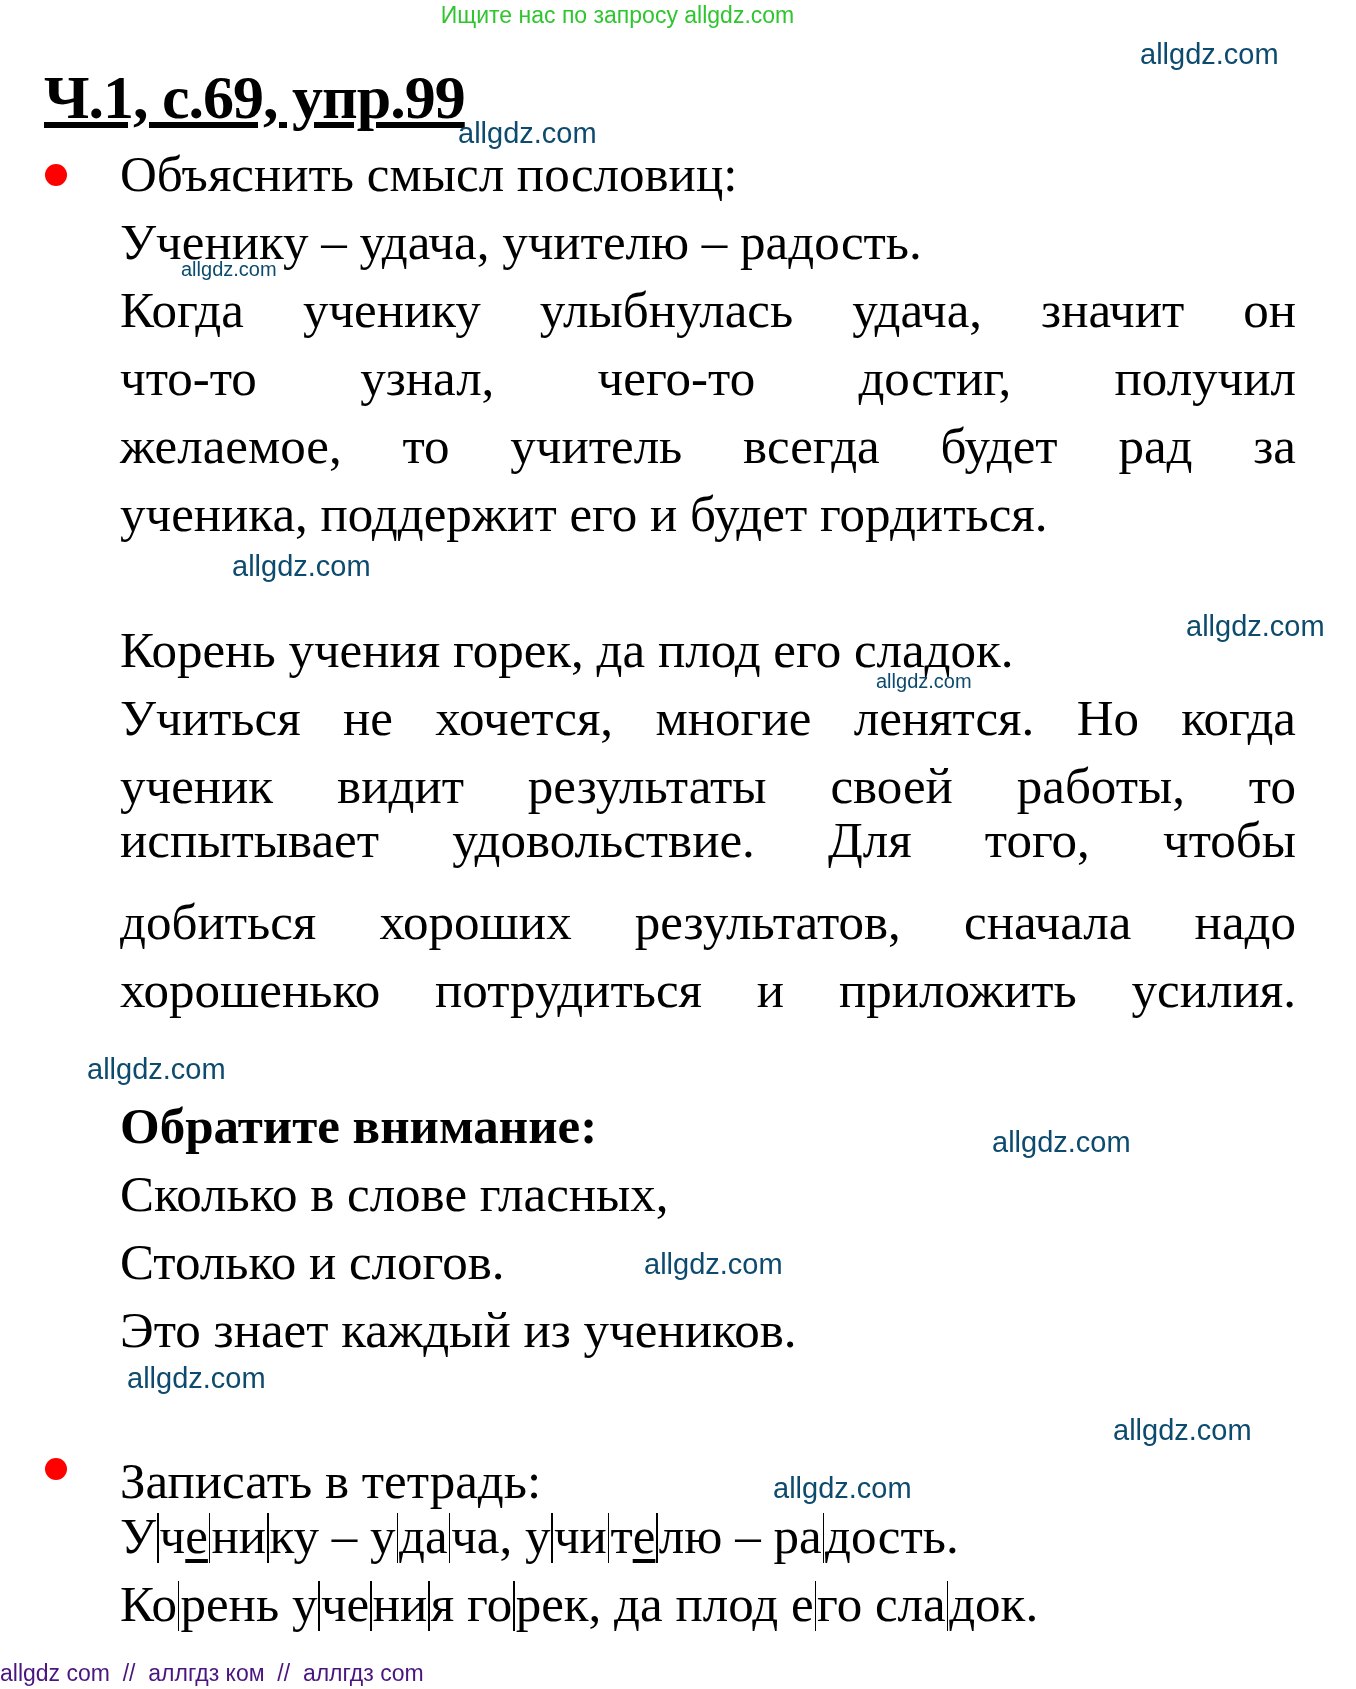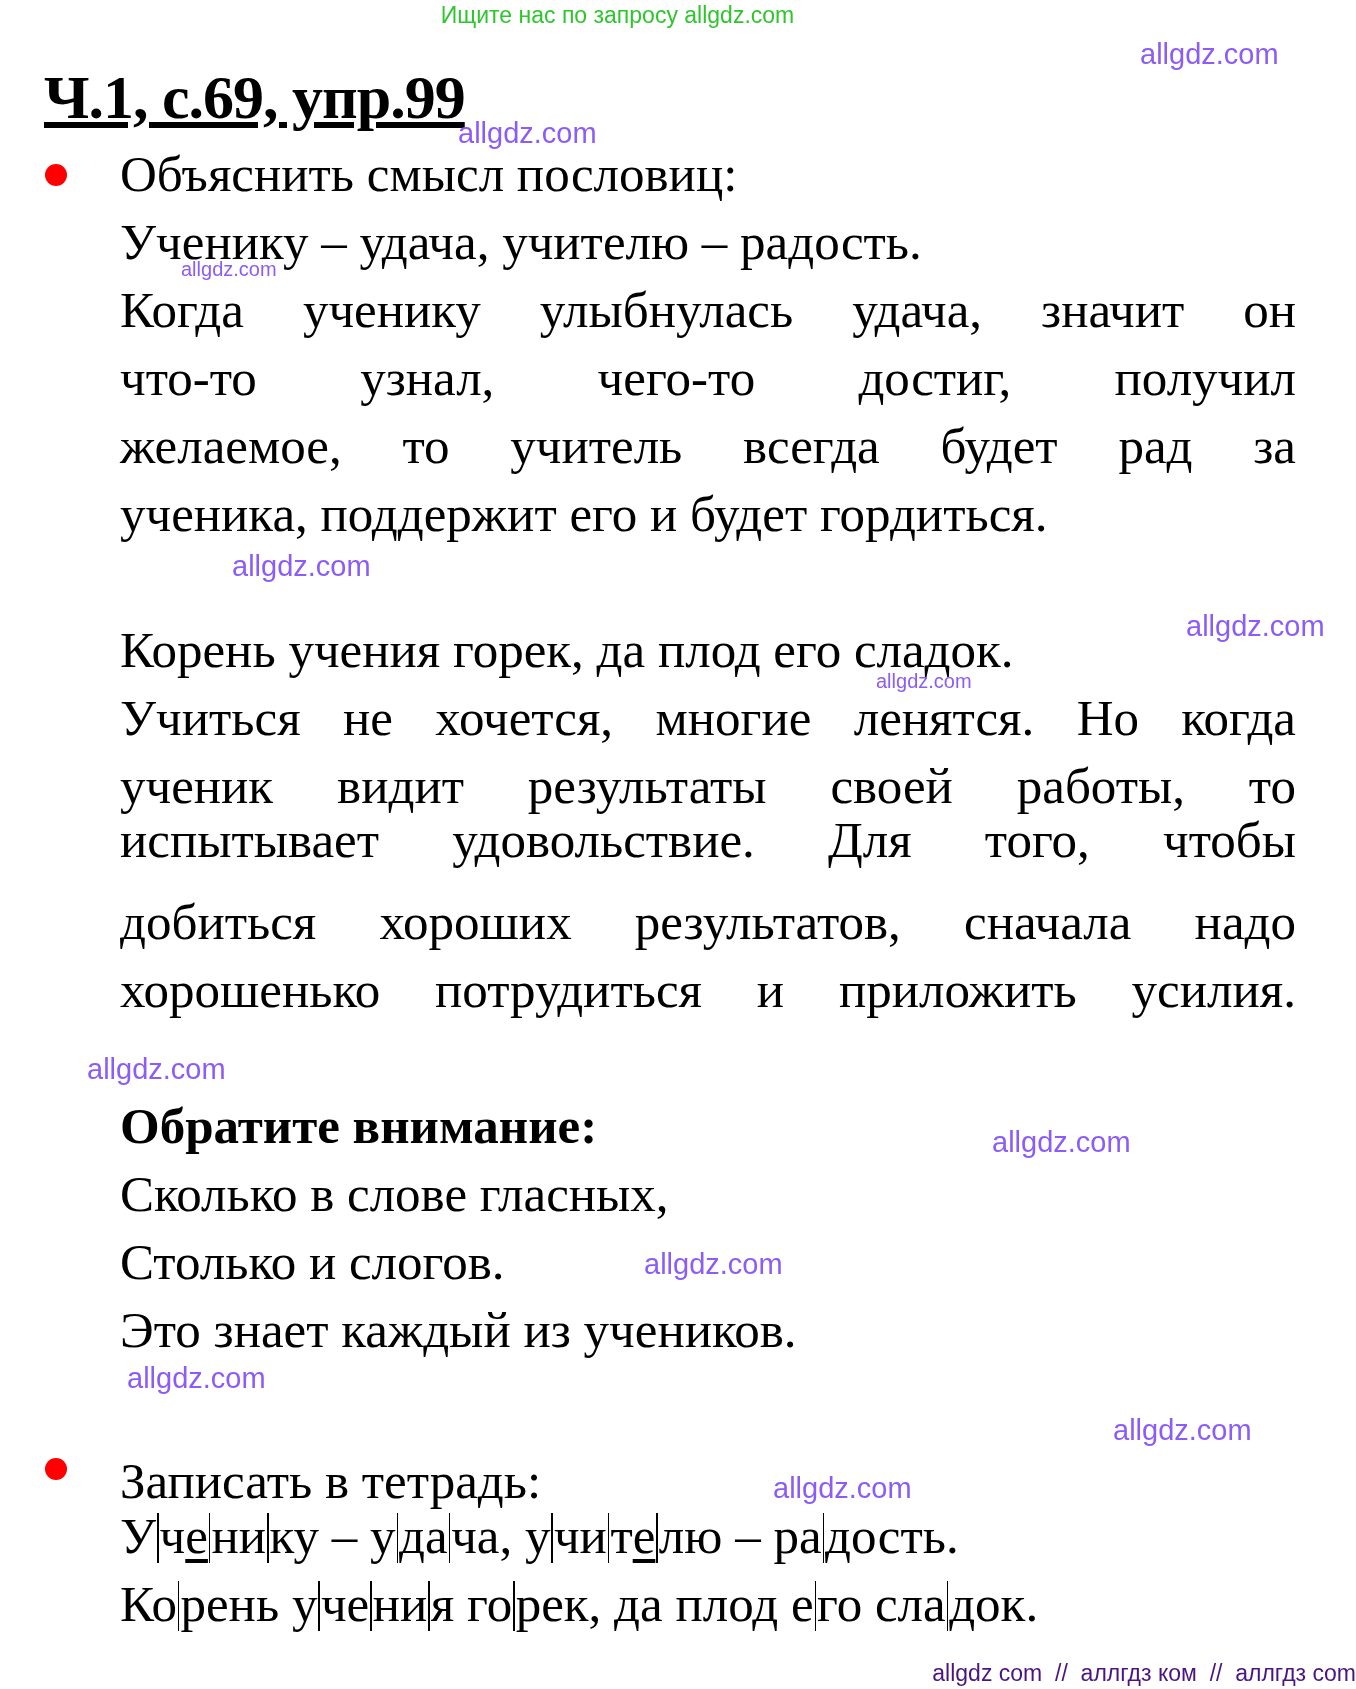--- a/index.html
+++ b/index.html
@@ -1,30 +1,30 @@
 <!DOCTYPE html>
 <html><head>
 <meta charset="utf-8">
 <style>
   html, body { margin: 0; padding: 0; background: #ffffff; }
   body {
     width: 1356px; height: 1689px; position: relative; overflow: hidden;
     font-family: "Liberation Serif", "DejaVu Serif", serif; color: #000;
   }
   .abs { position: absolute; white-space: nowrap; }
-  .wm { font-family: "Liberation Sans", "DejaVu Sans", sans-serif; color: #8b5cf6; }
+  .wm { font-family: "Liberation Sans", "DejaVu Sans", sans-serif; color: #0c4a6e; }
   .wm-lg { font-size: 29px; }
   .wm-sm { font-size: 20px; }
   .top-banner {
     left: 0; width: 1235px; top: 2px; text-align: center;
     font-family: "Liberation Sans", "DejaVu Sans", sans-serif;
     font-size: 23px; color: #2ec52e;
   }
   .footer {
-    left: 0; width: 1356px; top: 1660px; text-align: right;
+    left: 0; width: 1356px; top: 1660px; text-align: left;
     font-family: "Liberation Sans", "DejaVu Sans", sans-serif;
     font-size: 23px; color: #4a1580;
   }
   .title { left: 44px; top: 62px; font-size: 62px; font-weight: bold; letter-spacing: -1px; text-decoration: underline; }
   .bullet {
     width: 22px; height: 22px; border-radius: 50%; background: #ff0000;
   }
   .line { font-size: 51px; left: 120px; line-height: 60px; }
   .just { width: 1176px; text-align: justify; text-align-last: justify; white-space: normal; }
   .bold { font-weight: bold; }

